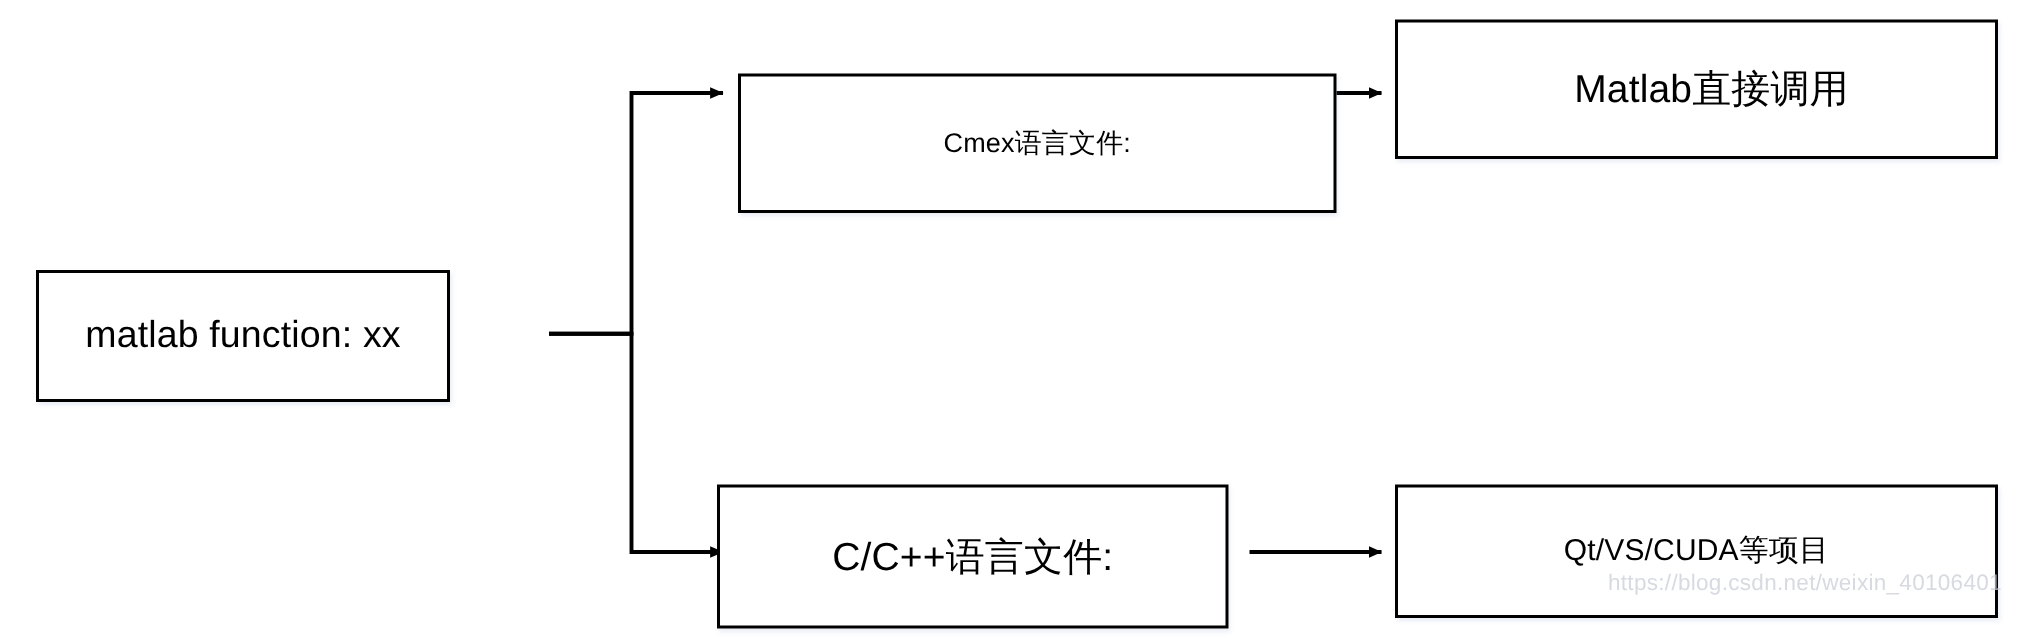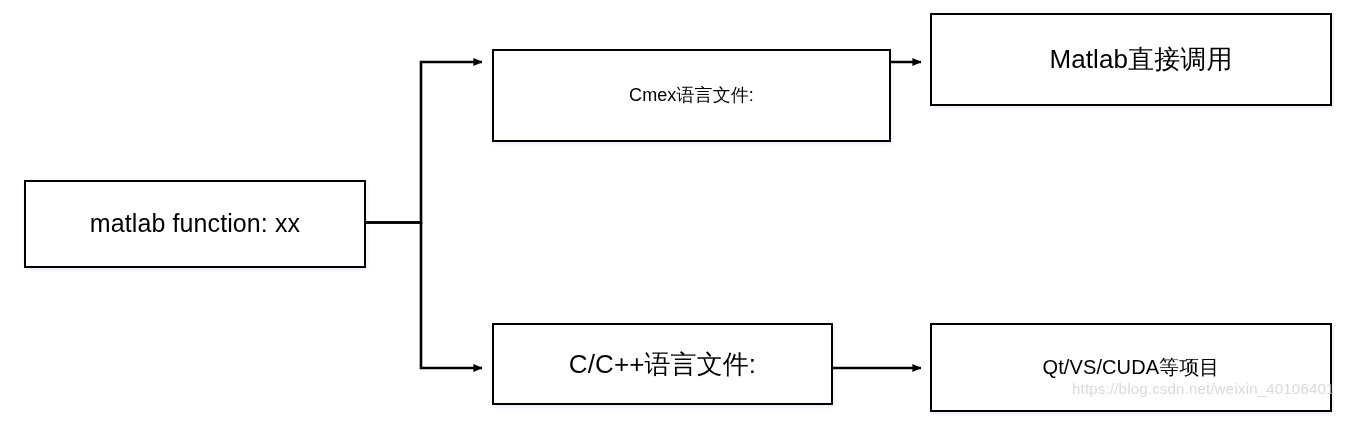--- a/index.html
+++ b/index.html
@@ -37,45 +37,45 @@
     display: block;
     white-space: nowrap;
     line-height: 1.18;
     letter-spacing: 0.1px;
   }
 
   
   #node-source {
     left: 24px;
     top: 180px;
-    width: 342px;
+    width: 276px;
     height: 88px;
     font-size: 25px;
   }
   #node-mex {
     left: 492px;
     top: 13px;
     width: 399px;
     height: 93px;
     font-size: 18px;
     margin-top: 36px;
   }
   #node-matlab {
     left: 930px;
     top: 13px;
     width: 402px;
     height: 93px;
     font-size: 26px;
     padding-left: 20px;
   }
   #node-cpp {
-    left: 492px;
+    left: 478px;
     top: 323px;
     width: 341px;
-    height: 82px;
+    height: 96px;
     font-size: 26px;
   }
   #node-project {
     left: 930px;
     top: 323px;
     width: 402px;
     height: 89px;
     font-size: 20px;
   }
 

